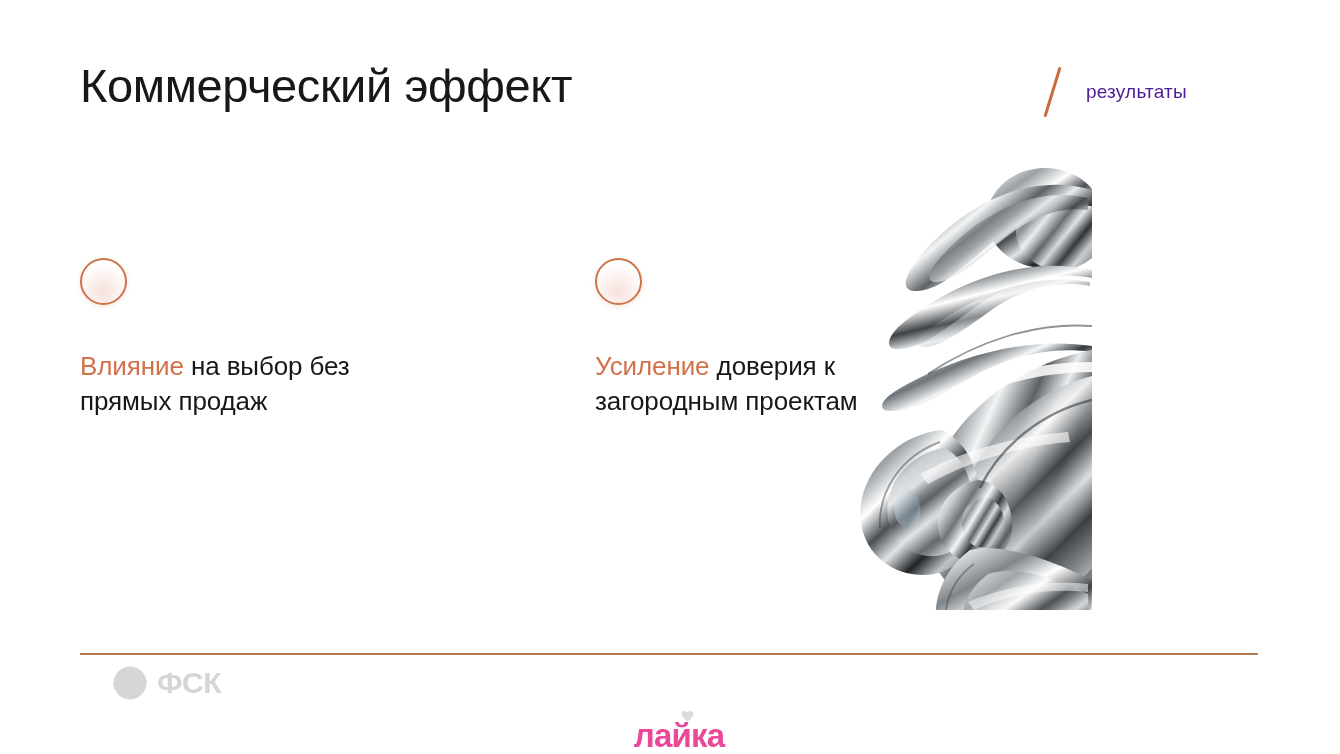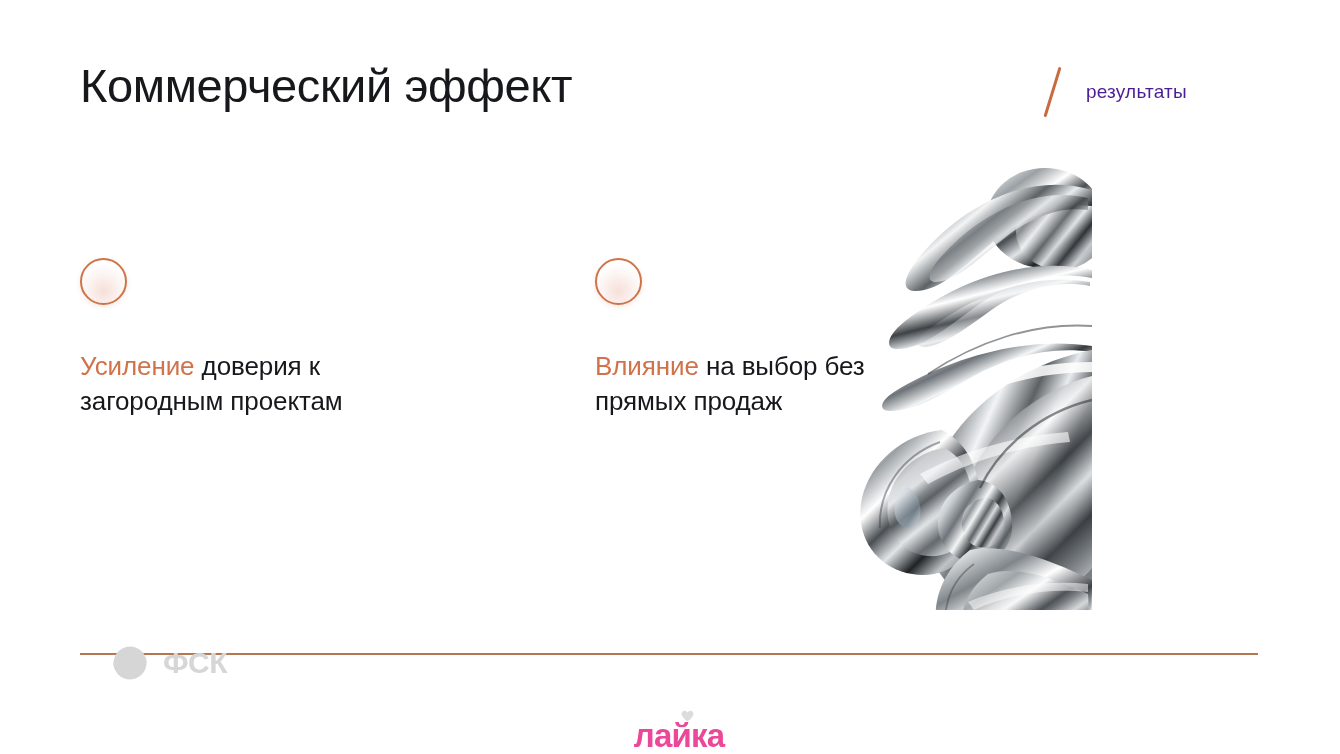--- a/index.html
+++ b/index.html
@@ -93,22 +93,22 @@
 
   
   .footer-rule {
     position:absolute;
     left:80px; top:653px;
     width:1178px; height:1.6px;
     background:#b4774f;
   }
   .logo-fsk {
     position:absolute;
-    left:112px; top:645px;
-    display:flex; align-items:center; gap:15px;
+    left:112px; top:665px;
+    display:flex; align-items:center; gap:9px;
   }
   .fsk-mark { width:36px; height:36px; display:block; }
   .fsk-word {
     font-size:30px;
     font-weight:700;
     color:#d6d6d6;
     letter-spacing:-0.5px;
     line-height:1;
   }
   .logo-laika {
@@ -149,28 +149,28 @@
   <div class="eyebrow">
     <span class="eyebrow-slash"></span>
     <span class="eyebrow-label">результаты</span>
   </div>
 
   <div class="cards">
 
     <div class="card">
       <div class="card-marker"></div>
       <div class="card-text">
-        <span class="hl">Усиление</span><span> доверия к загородным проектам</span>
+        <span class="hl">Влияние</span><span> на выбор без прямых продаж</span>
       </div>
     </div>
 
     <div class="card">
       <div class="card-marker"></div>
       <div class="card-text">
-        <span class="hl">Влияние</span><span> на выбор без прямых продаж</span>
+        <span class="hl">Усиление</span><span> доверия к загородным проектам</span>
       </div>
     </div>
 
   </div>
 
   <svg class="ornament" viewBox="0 0 300 460">
     <defs>
       <linearGradient id="chr1" x1="0" y1="0" x2="1" y2="0.7">
         <stop offset="0%" stop-color="#ffffff"></stop>
         <stop offset="12%" stop-color="#dfe2e4"></stop>

